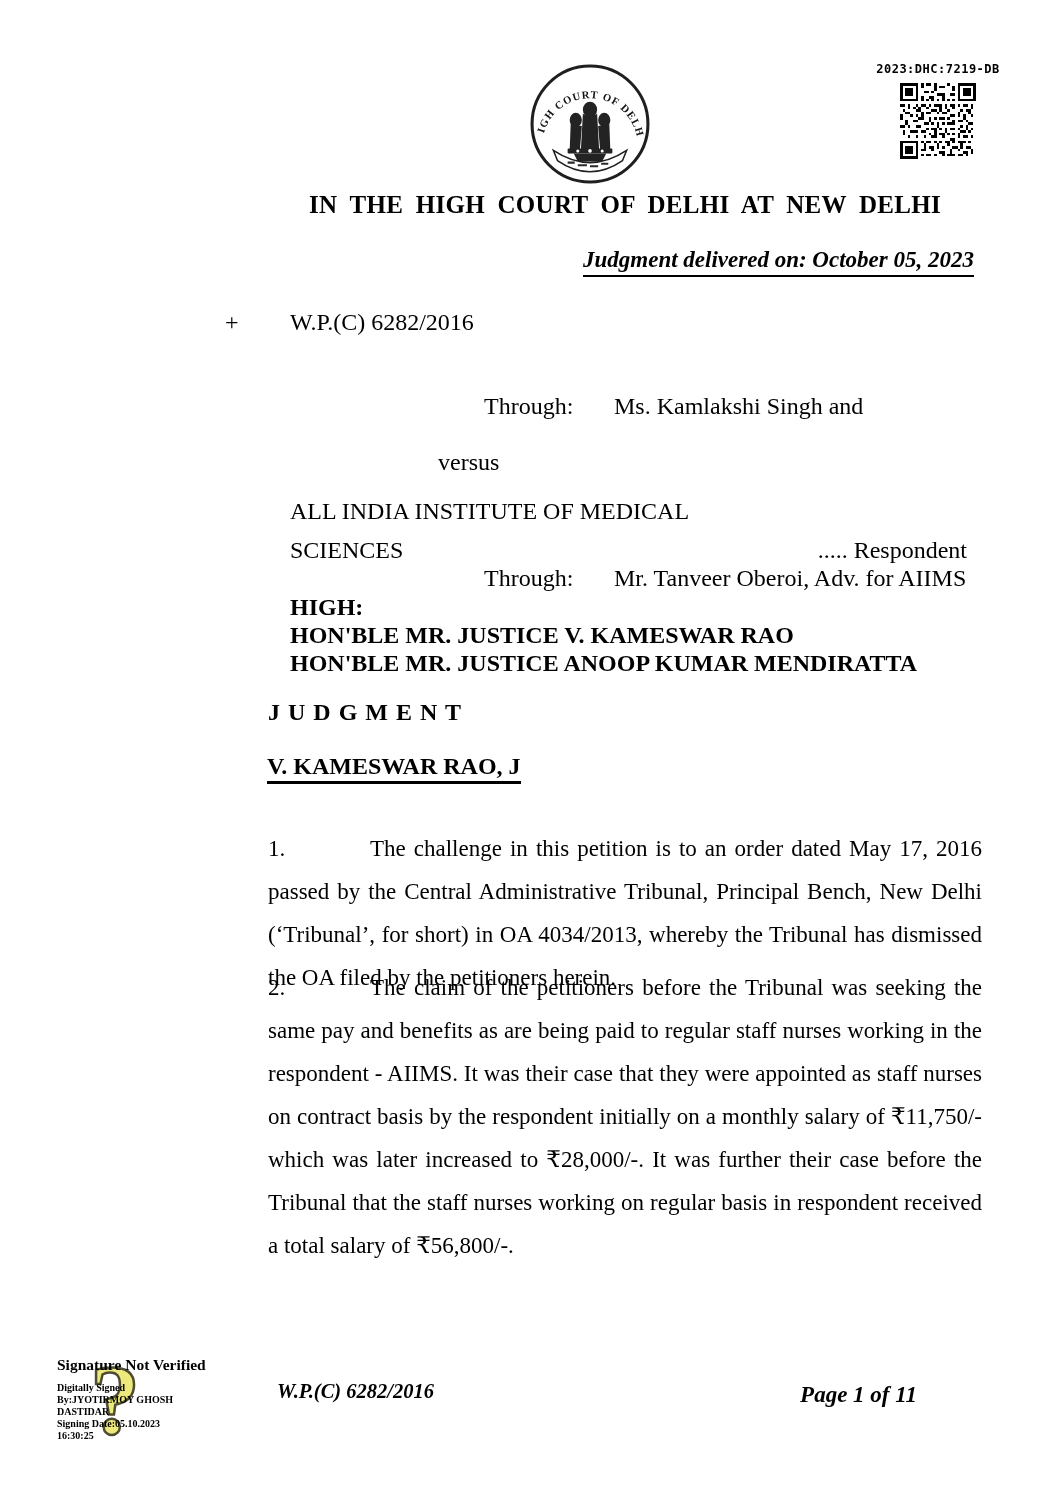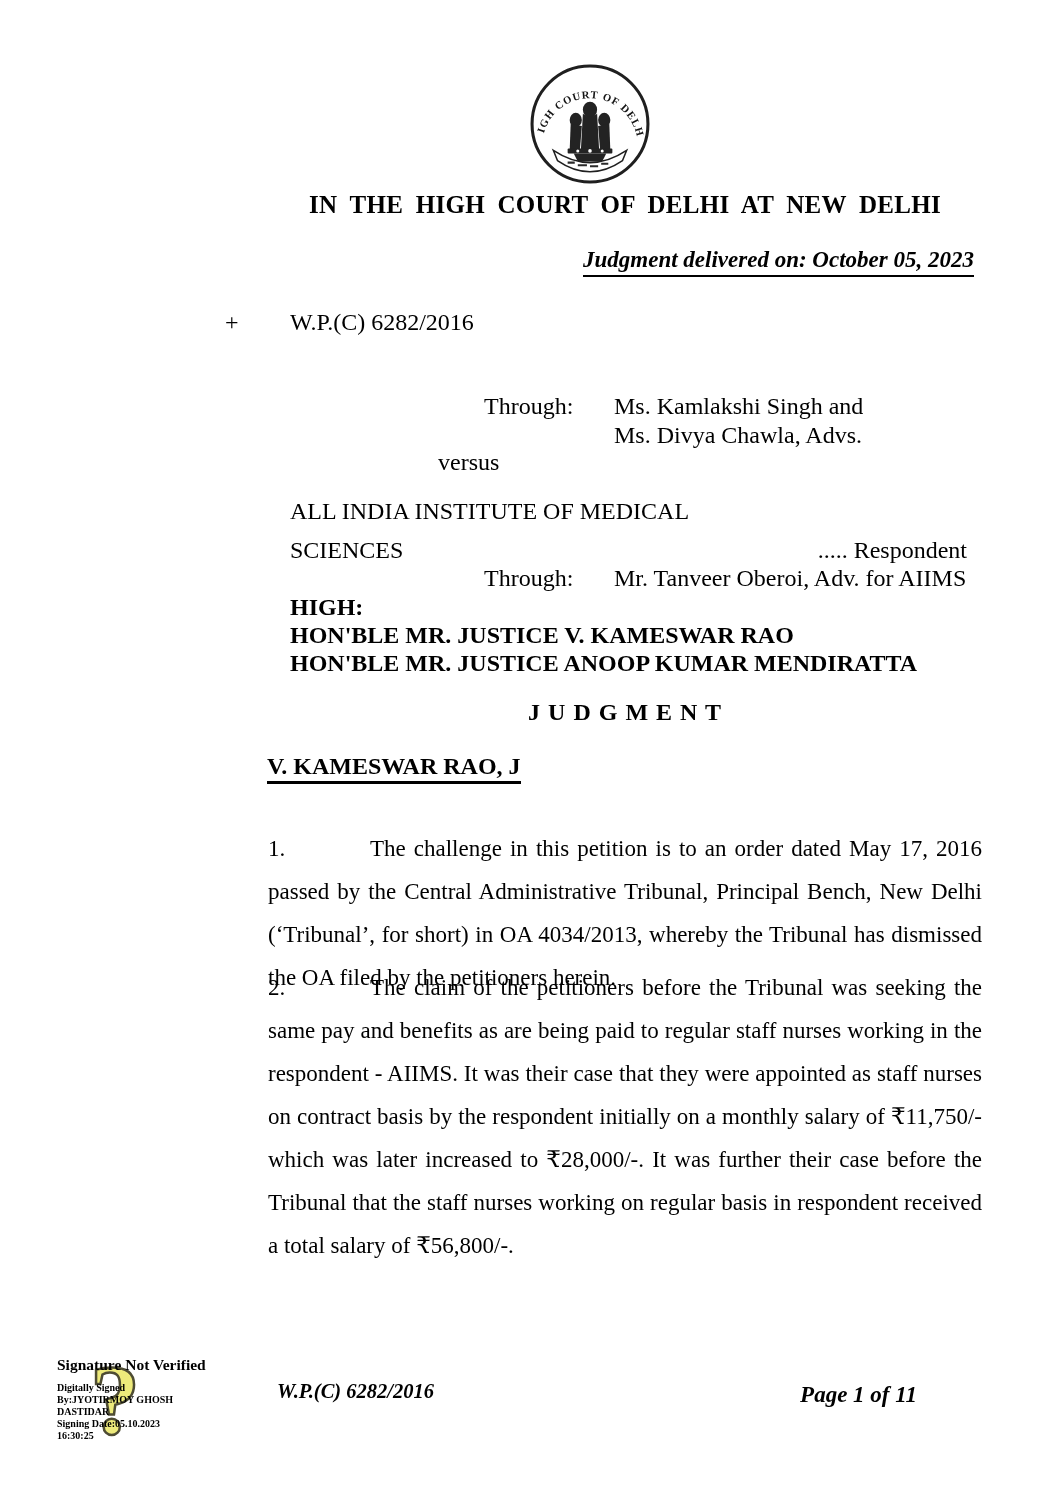--- a/index.html
+++ b/index.html
@@ -31,21 +31,21 @@
 
   .case-line { position:absolute; left:225px; top:309px; font-size:24px; white-space:nowrap; }
   .plus-marker { display:inline-block; width:65px; }
 
   .line { position:absolute; font-size:24px; white-space:nowrap; line-height:1.2; }
   .row  { position:absolute; display:flex; justify-content:space-between; font-size:24px; line-height:1.2; }
   .through-label { display:inline-block; width:130px; }
   .bold { font-weight:bold; }
 
   .judgment-heading {
-    position:absolute; left:268px; top:699px; width:714px; text-align:center;
+    position:absolute; left:268px; top:699px; width:714px; text-align:left;
     font-size:24px; font-weight:bold; letter-spacing:1px; white-space:nowrap;
   }
   .author-line { position:absolute; left:267px; top:753px; font-size:24px; font-weight:bold; white-space:nowrap; }
   .u-author { border-bottom:3px solid #000; padding-bottom:1px; display:inline-block; }
 
   .para {
     position:absolute; left:268px; width:714px; margin:0;
     font-size:23px; line-height:43px; text-align:justify;
   }
   .pnum { display:inline-block; width:102px; }
@@ -94,34 +94,70 @@
       <rect x="38" y="84" width="44" height="5" rx="1"></rect>
       <path d="M44,89 L76,89 L72,97 L48,97 Z"></path>
     </g>
     <circle cx="48" cy="86.5" r="1.5" fill="#ffffff"></circle>
     <circle cx="60" cy="86.5" r="1.8" fill="#ffffff"></circle>
     <circle cx="72" cy="86.5" r="1.5" fill="#ffffff"></circle>
     <path d="M24,86 Q60,110 96,86 L92,96 Q60,118 28,96 Z" fill="#ffffff" stroke="#1f1f1f" stroke-width="1.5"></path>
     <path d="M38,98 h7 M48,100.5 h9 M60,101.5 h8 M71,99 h7" stroke="#2a2a2a" stroke-width="2"></path>
   </svg>
 
+  <div class="qr-block">
+    <div class="qr-label">2023:DHC:7219-DB</div>
+    <svg class="qr-svg" viewBox="0 0 29 29">
+      <g fill="#000000">
+        <path fill-rule="evenodd" d="M0,0h7v7h-7z M1,1v5h5v-5z"></path>
+        <rect x="2" y="2" width="3" height="3"></rect>
+        <path fill-rule="evenodd" d="M22,0h7v7h-7z M23,1v5h5v-5z"></path>
+        <rect x="24" y="2" width="3" height="3"></rect>
+        <path fill-rule="evenodd" d="M0,22h7v7h-7z M1,23v5h5v-5z"></path>
+        <rect x="2" y="24" width="3" height="3"></rect>
+        <path d="M8,0h1v2h-1z M10,0h2v1h-2z M13,0h1v3h-1z M15,1h2v1h-2z M18,0h1v1h-1z M20,1h1v2h-1z
+                 M9,3h2v1h-2z M12,3h1v1h-1z M14,4h3v1h-3z M8,5h1v1h-1z M11,5h2v1h-2z M16,5h1v1h-1z M19,4h2v1h-2z
+                 M8,6h1v1h-1z M10,6h1v1h-1z M12,6h1v1h-1z M14,6h1v1h-1z M16,6h1v1h-1z M18,6h1v1h-1z M20,6h1v1h-1z
+                 M6,8h1v1h-1z M6,10h1v1h-1z M6,12h1v1h-1z M6,14h1v1h-1z M6,16h1v1h-1z M6,18h1v1h-1z M6,20h1v1h-1z
+                 M0,8h2v1h-2z M3,8h1v2h-1z M5,9h1v1h-1z M1,10h1v1h-1z M2,11h2v1h-2z M0,12h1v2h-1z M4,12h1v1h-1z
+                 M2,14h1v2h-1z M5,14h1v1h-1z M0,16h2v1h-2z M3,16h1v1h-1z M1,18h1v2h-1z M4,18h2v1h-2z M3,20h1v1h-1z
+                 M8,8h2v1h-2z M11,8h1v1h-1z M13,8h3v1h-3z M17,8h1v2h-1z M19,8h2v1h-2z
+                 M7,9h1v2h-1z M10,9h1v1h-1z M12,10h2v1h-2z M15,9h1v2h-1z M18,10h1v1h-1z M20,9h1v1h-1z
+                 M8,11h1v2h-1z M10,11h2v1h-2z M14,11h1v1h-1z M16,11h2v1h-2z M19,12h2v1h-2z
+                 M7,13h2v1h-2z M11,13h1v2h-1z M13,13h1v1h-1z M15,13h2v1h-2z M18,13h1v1h-1z M20,14h1v2h-1z
+                 M9,15h2v1h-2z M12,15h1v1h-1z M14,15h1v2h-1z M16,15h1v1h-1z M18,15h2v1h-2z
+                 M7,16h1v1h-1z M10,17h1v1h-1z M12,17h2v1h-2z M15,17h1v1h-1z M17,17h1v2h-1z M19,17h2v1h-2z
+                 M8,18h2v1h-2z M11,19h1v1h-1z M13,18h1v2h-1z M15,19h2v1h-2z M18,19h1v1h-1z M20,19h1v1h-1z
+                 M9,20h1v1h-1z M12,20h2v1h-2z M16,20h1v1h-1z M19,21h2v1h-2z
+                 M8,22h1v1h-1z M10,22h2v1h-2z M13,22h1v1h-1z M15,22h1v1h-1z M17,22h2v1h-2z M20,22h1v1h-1z
+                 M9,23h1v2h-1z M11,24h2v1h-2z M14,23h1v2h-1z M16,24h1v1h-1z M18,23h1v1h-1z M20,24h2v1h-2z
+                 M8,25h2v1h-2z M12,25h1v1h-1z M15,26h2v1h-2z M19,25h1v2h-1z
+                 M8,27h1v1h-1z M10,27h2v1h-2z M13,27h1v1h-1z M16,27h1v1h-1z M18,27h3v1h-3z
+                 M22,8h1v1h-1z M24,8h2v1h-2z M27,8h1v2h-1z M23,10h1v1h-1z M25,10h2v1h-2z M22,11h1v2h-1z M26,11h1v1h-1z
+                 M24,12h1v2h-1z M27,12h1v1h-1z M22,14h2v1h-2z M25,14h1v1h-1z M26,15h2v1h-2z M23,16h1v1h-1z
+                 M25,16h1v2h-1z M22,17h1v1h-1z M27,17h1v1h-1z M23,18h2v1h-2z M26,18h1v1h-1z M22,19h1v2h-1z
+                 M24,20h2v1h-2z M27,20h1v1h-1z
+                 M22,22h3v1h-3z M26,22h1v1h-1z M23,23h1v2h-1z M25,24h2v1h-2z M22,25h1v1h-1z M24,26h2v1h-2z
+                 M27,25h1v2h-1z M22,27h2v1h-2z M25,27h1v1h-1z"></path>
+      </g>
+    </svg>
+  </div>
 
   <div class="court-title">IN THE HIGH COURT OF DELHI AT NEW DELHI</div>
   <div class="date-line">
     <span class="u-date">Judgment delivered on: October 05, 2023</span>
   </div>
 
   <div class="case-line">
     <span class="plus-marker">+</span><span>W.P.(C) 6282/2016</span>
   </div>
 
   <div class="line" style="left:484px; top:392px;">
     <span class="through-label">Through:</span><span>Ms. Kamlakshi Singh and</span>
   </div>
-  <div class="line" style="left:614px; top:421px;">Ms. Divya Chawla, Advs.</div>
 
   <div class="line" style="left:417px; top:448px;margin-left:21px;">versus</div>
 
   <div class="line" style="left:290px; top:497px;">ALL INDIA INSTITUTE OF MEDICAL</div>
   <div class="row" style="left:290px; top:536px; width:677px;">
     <span>SCIENCES</span>
     <span>..... Respondent</span>
   </div>
   <div class="line" style="left:484px; top:564px;">
     <span class="through-label">Through:</span><span>Mr. Tanveer Oberoi, Adv. for AIIMS</span>

